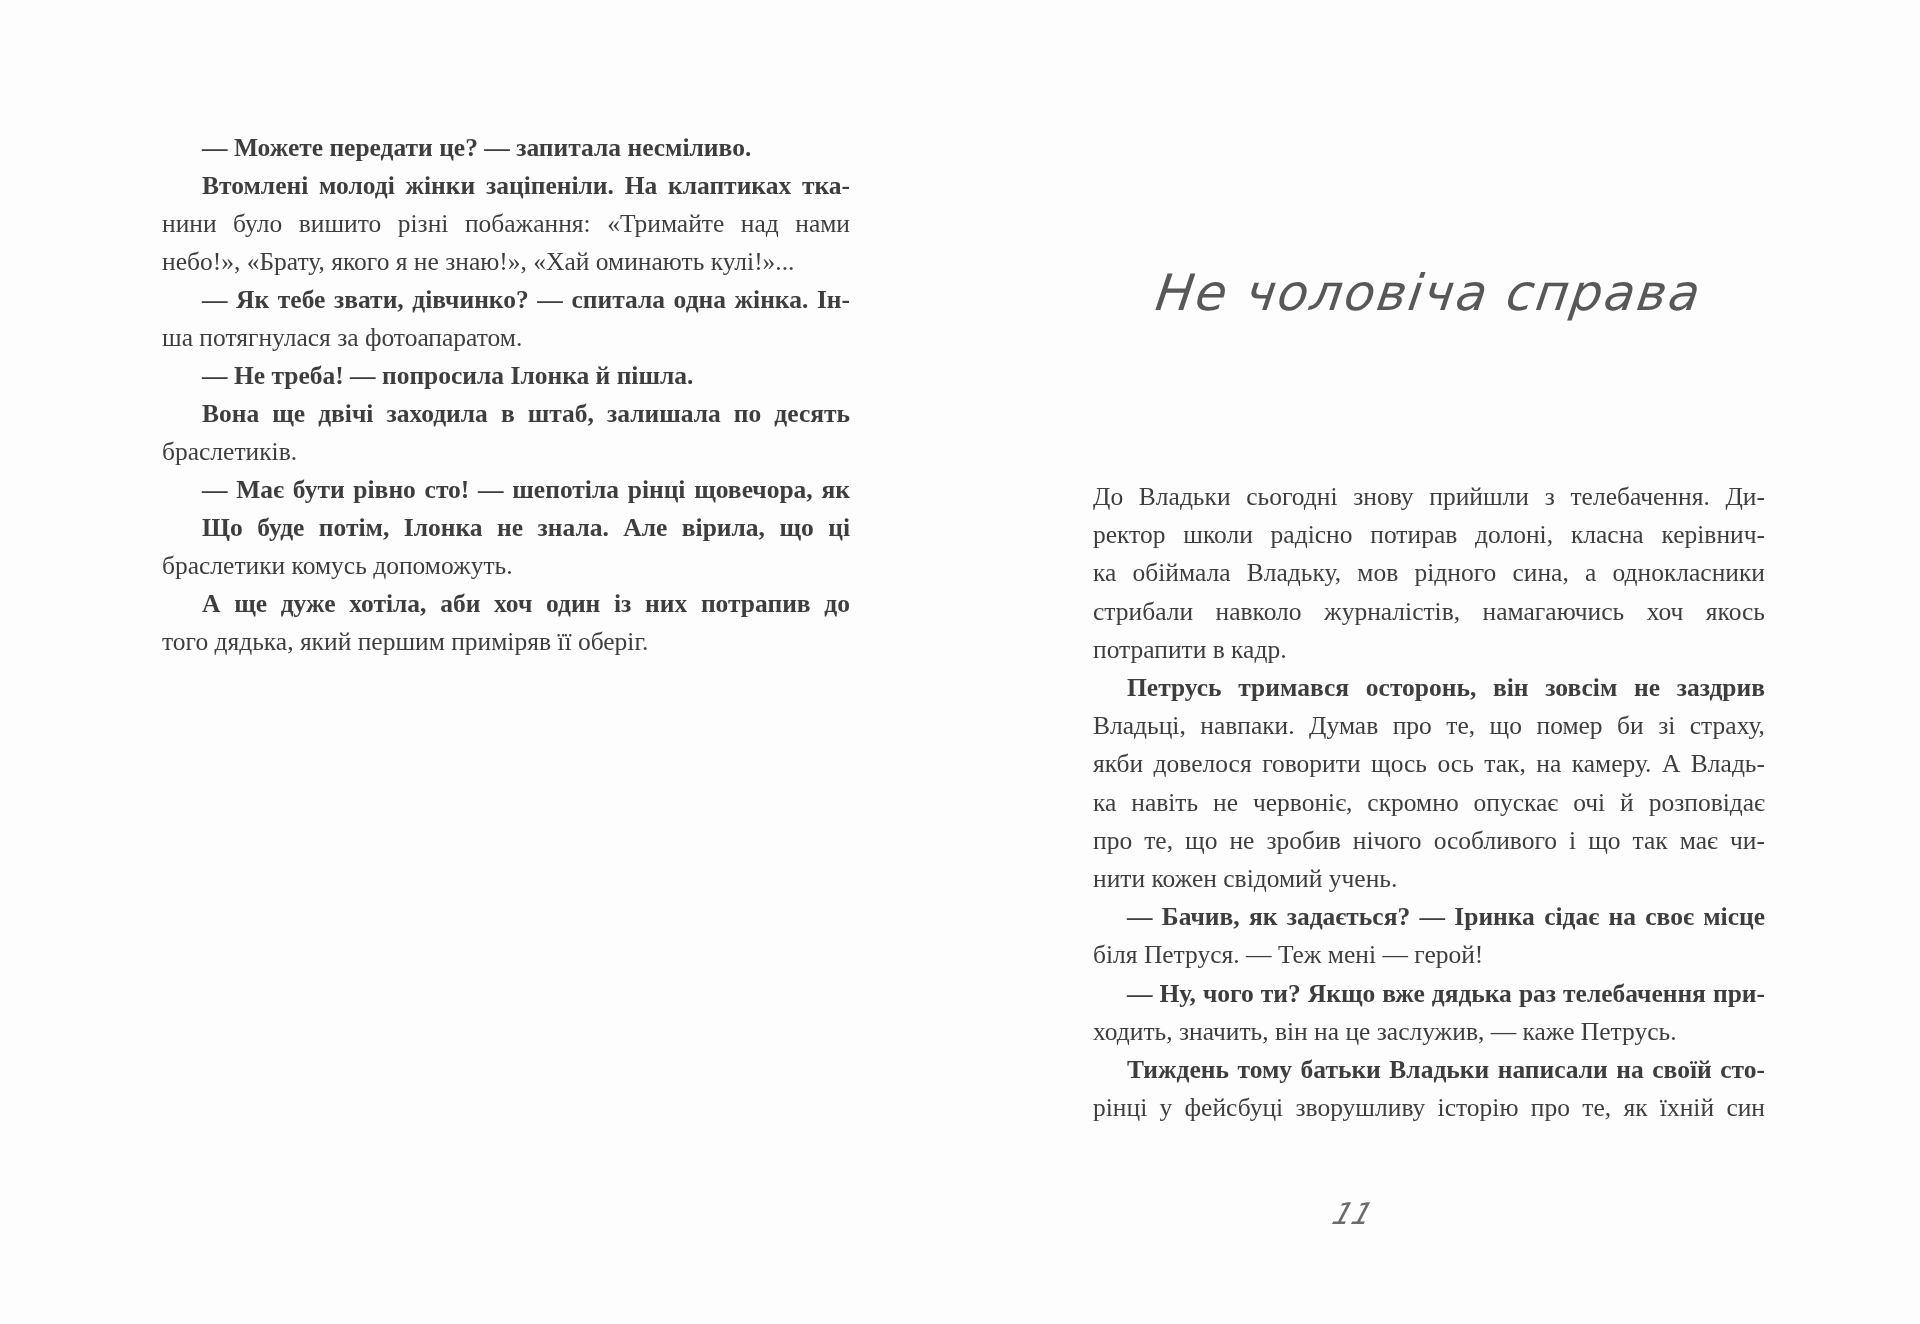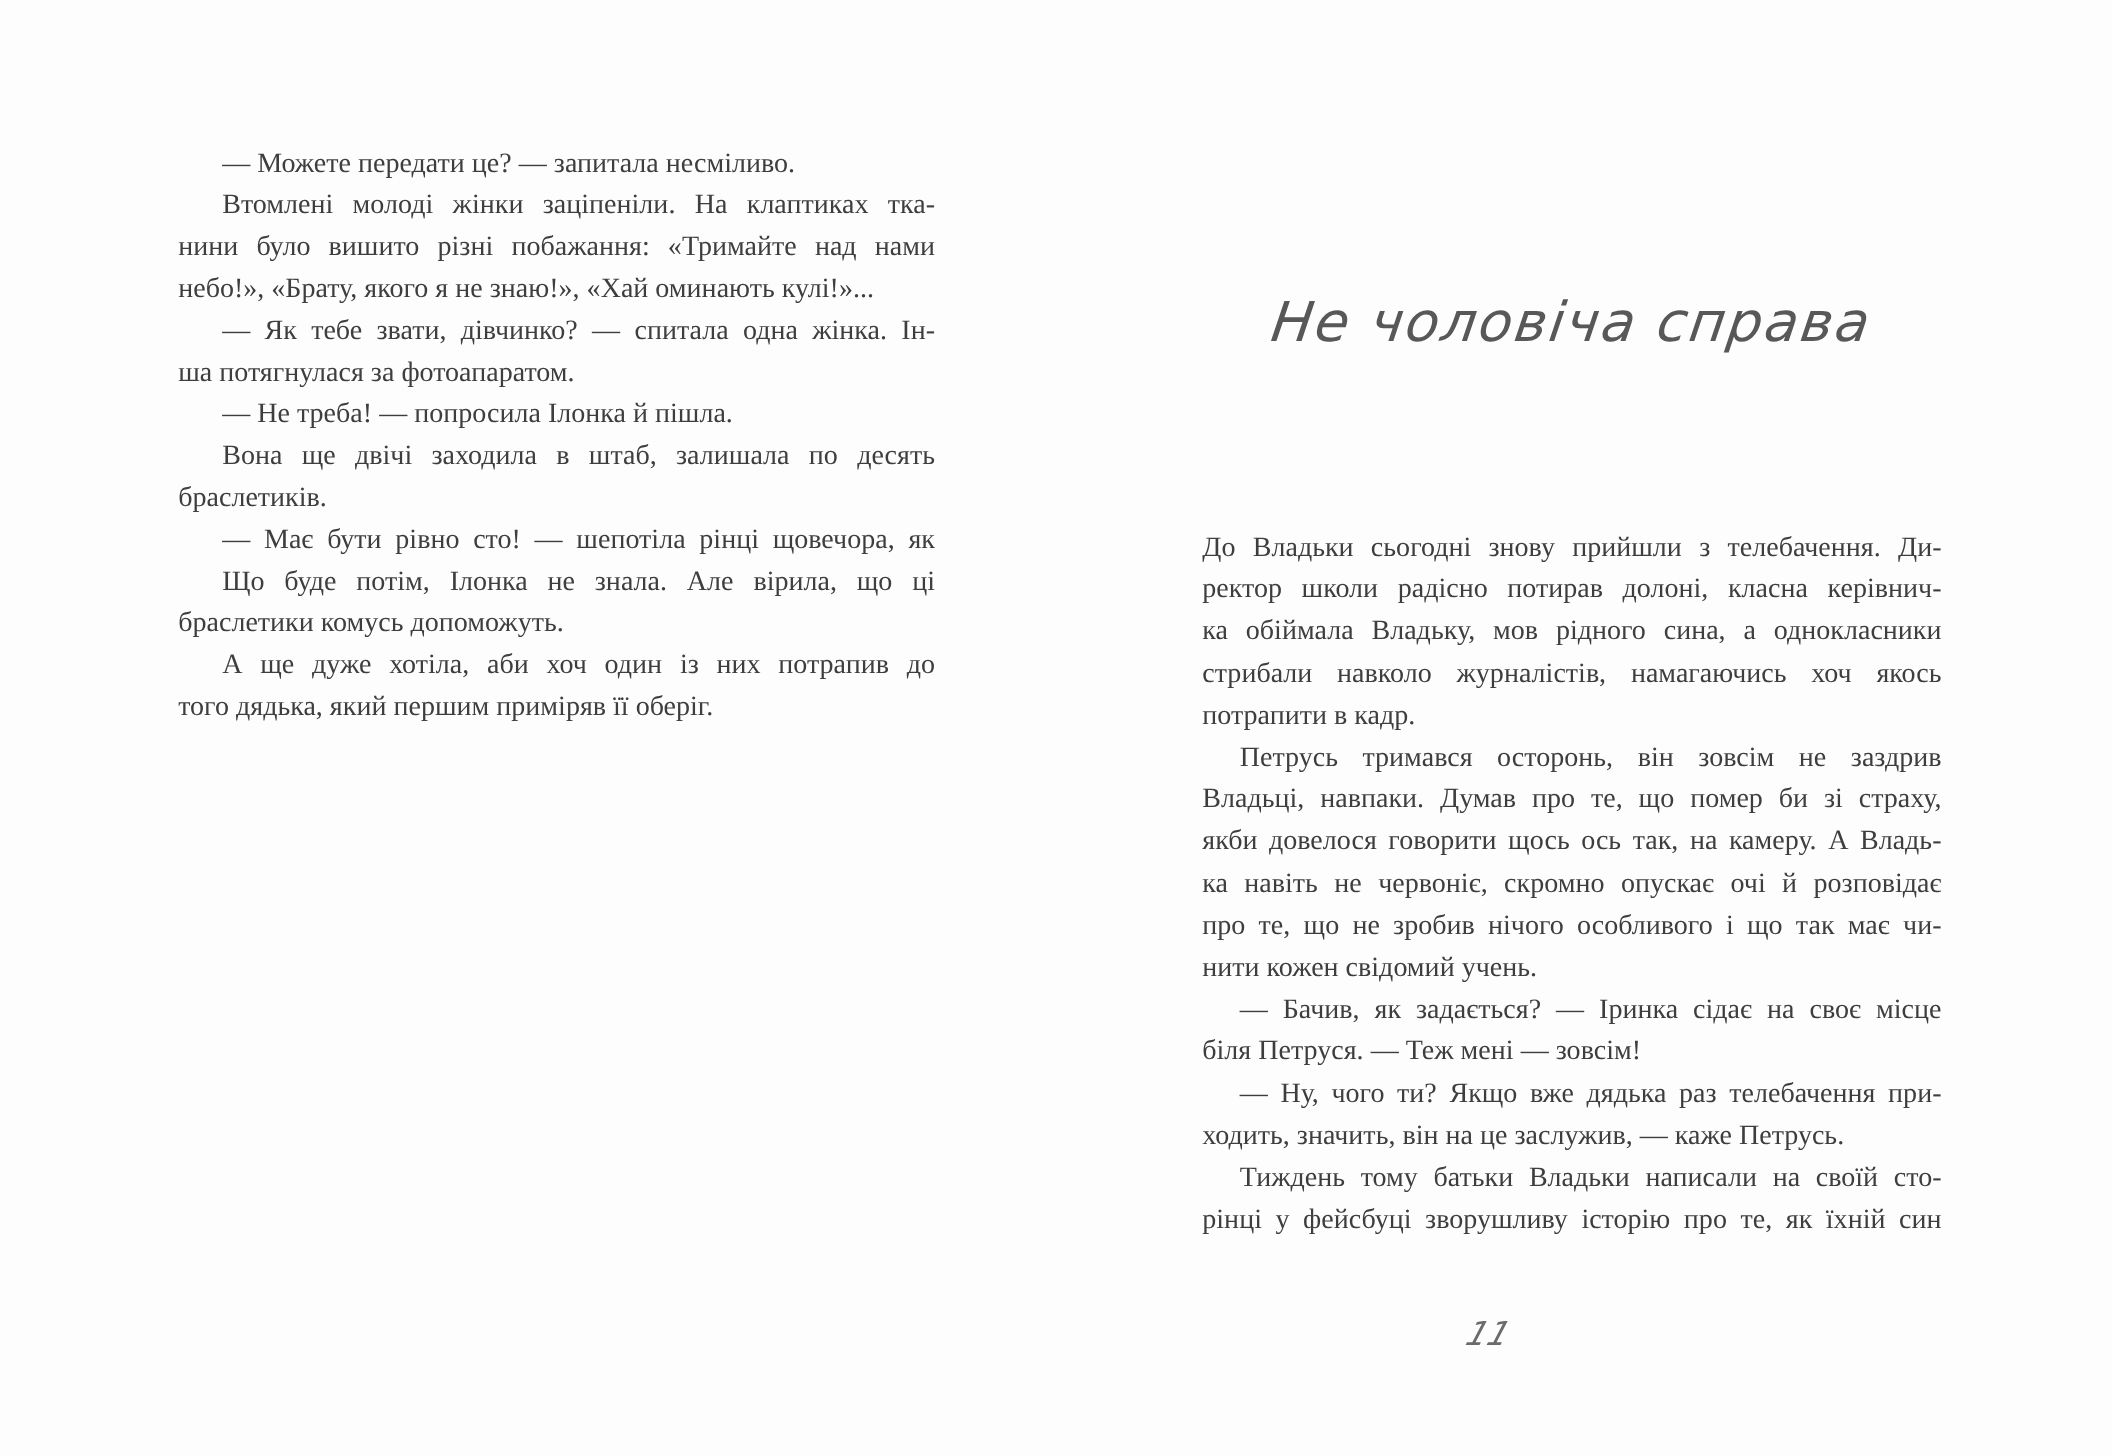--- a/index.html
+++ b/index.html
@@ -27,21 +27,21 @@
   .right-block{left:133px;top:478px;width:672px;line-height:38.2px;}
 
   .line{
     text-align:justify;
     text-align-last:justify;
   }
   .line.final{
     text-align:left;
     text-align-last:auto;
   }
-  .line.indent{text-indent:40px;}
+  .line.indent{text-indent:40px;font-weight:bold;}
   .right-block .line.indent{text-indent:34px;}
 
   .chapter-title{
     position:absolute;
     left:133px;top:248px;width:672px;
     text-align:center;
     font-family:"DejaVu Sans","Liberation Sans",sans-serif;
     font-style:italic;
     font-weight:400;
     font-size:50px;
@@ -95,21 +95,21 @@
       <div class="line">ка обіймала Владьку, мов рідного сина, а однокласники</div>
       <div class="line">стрибали навколо журналістів, намагаючись хоч якось</div>
       <div class="line final">потрапити в кадр.</div>
       <div class="line indent">Петрусь тримався осторонь, він зовсім не заздрив</div>
       <div class="line">Владьці, навпаки. Думав про те, що помер би зі страху,</div>
       <div class="line">якби довелося говорити щось ось так, на камеру. А Владь-</div>
       <div class="line">ка навіть не червоніє, скромно опускає очі й розповідає</div>
       <div class="line">про те, що не зробив нічого особливого і що так має чи-</div>
       <div class="line final">нити кожен свідомий учень.</div>
       <div class="line indent">— Бачив, як задається? — Іринка сідає на своє місце</div>
-      <div class="line final">біля Петруся. — Теж мені — зовсім!</div>
+      <div class="line final">біля Петруся. — Теж мені — герой!</div>
       <div class="line indent">— Ну, чого ти? Якщо вже дядька раз телебачення при-</div>
       <div class="line final">ходить, значить, він на це заслужив, — каже Петрусь.</div>
       <div class="line indent">Тиждень тому батьки Владьки написали на своїй сто-</div>
       <div class="line">рінці у фейсбуці зворушливу історію про те, як їхній син</div>
     </div>
 
     <div class="page-number">11</div>
   </section>
 
 </div>

